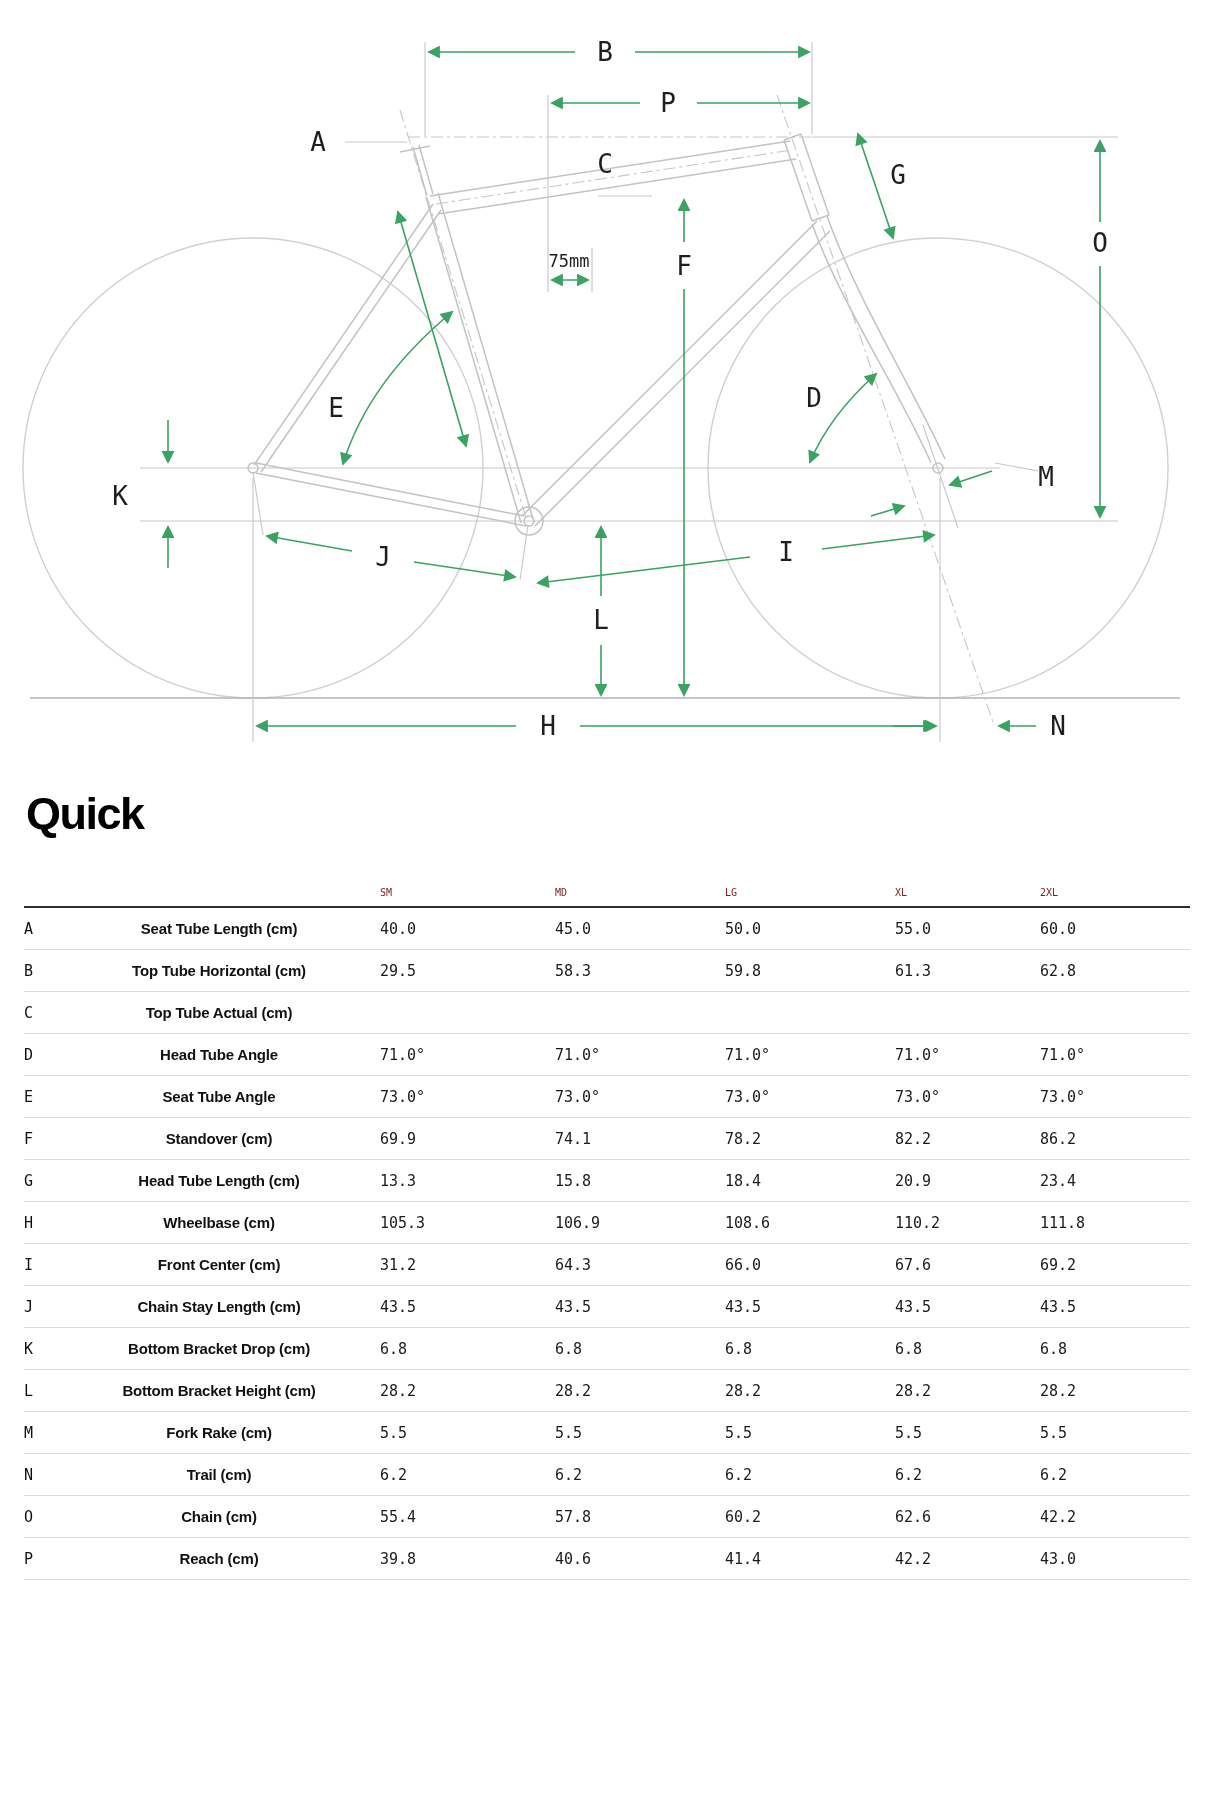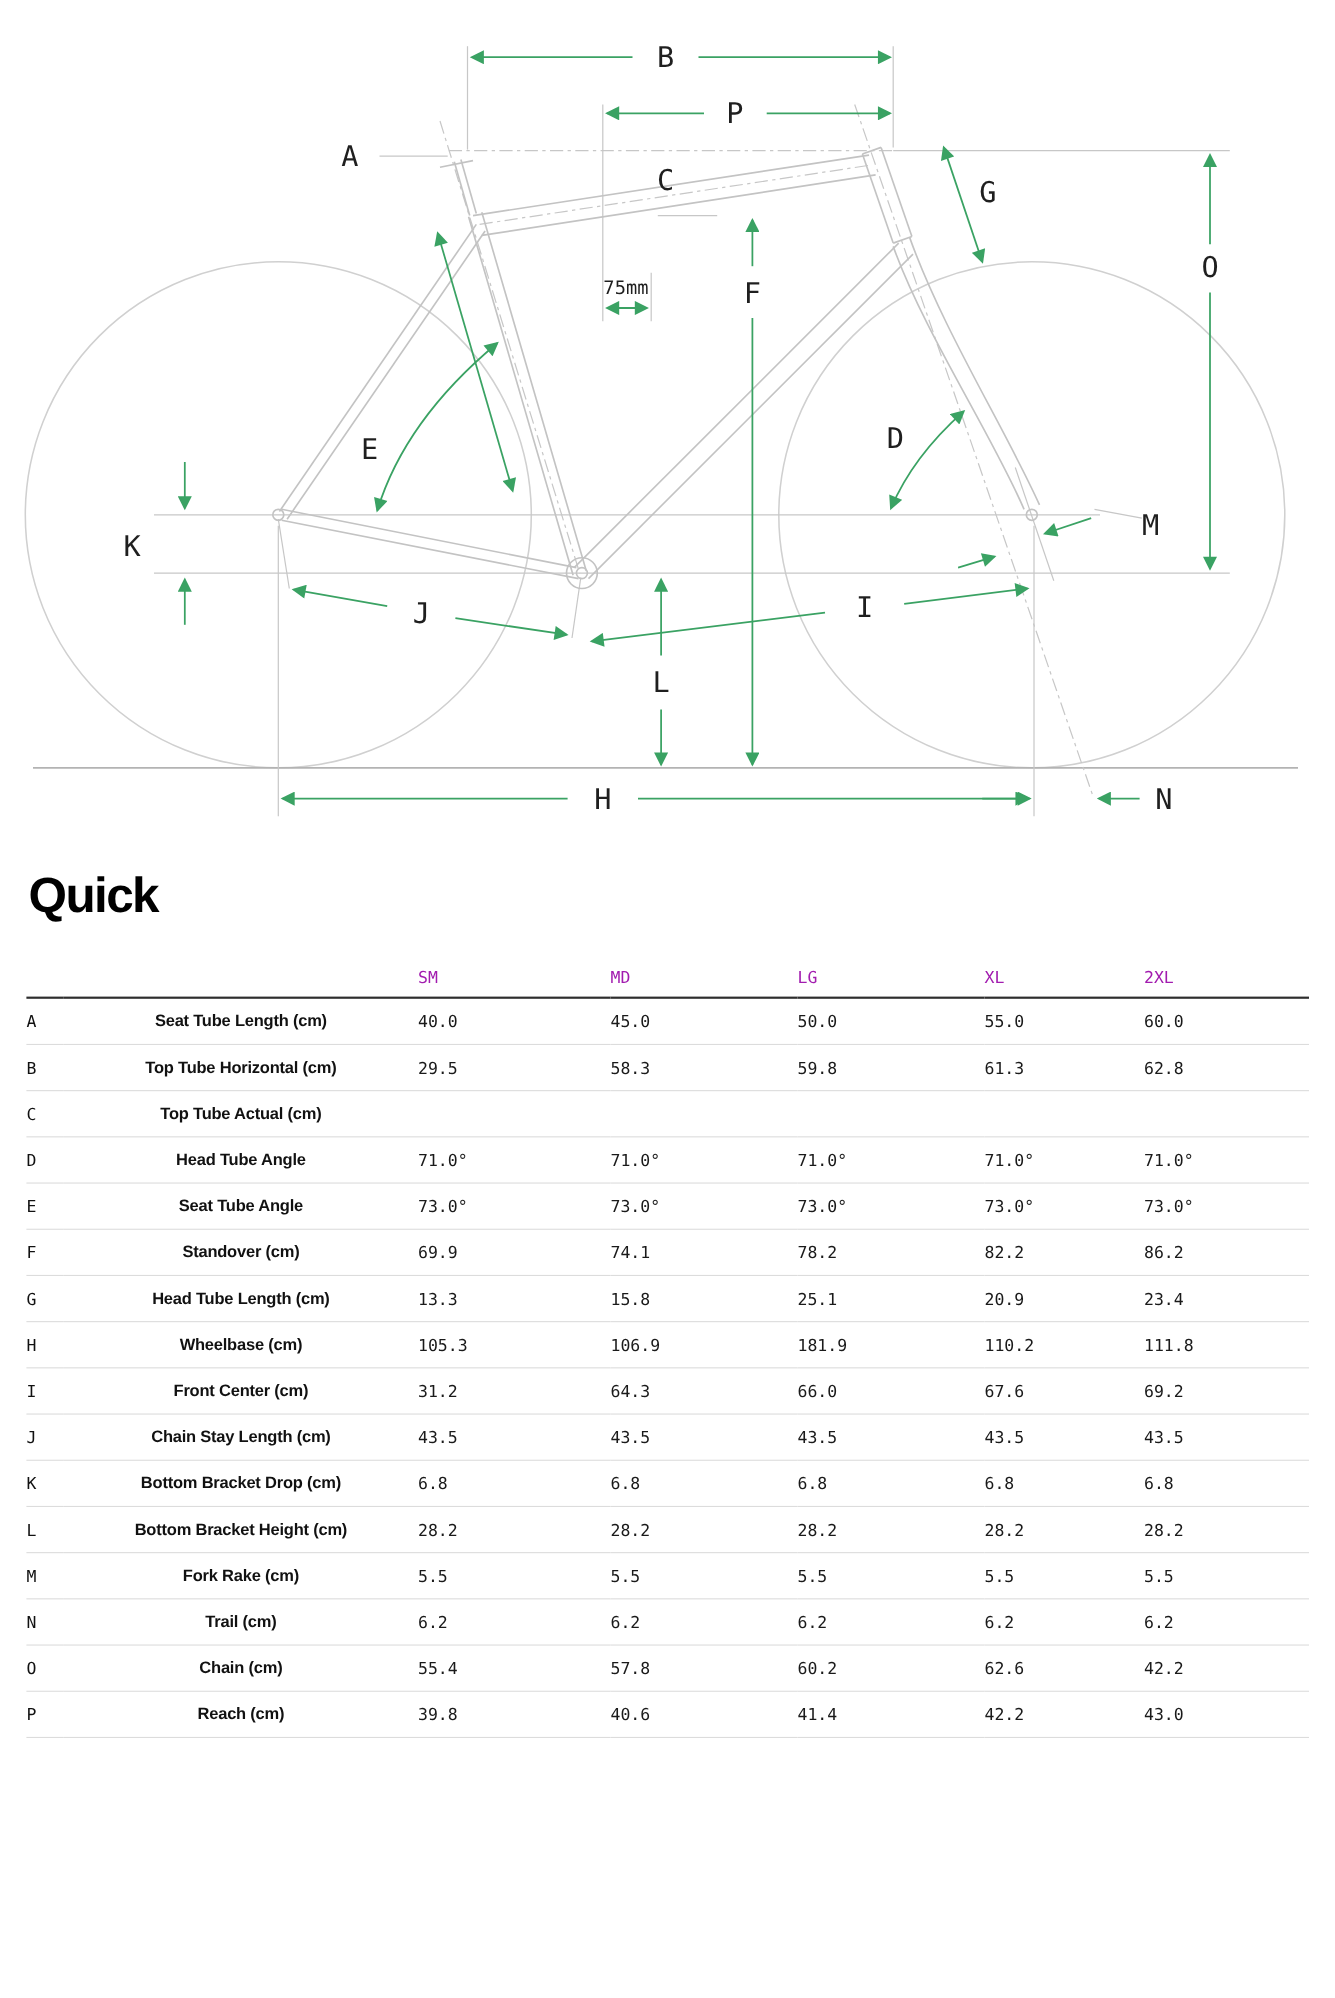--- a/index.html
+++ b/index.html
@@ -7,21 +7,21 @@
   #diagram{position:absolute;top:0;left:0;}
   #diagram text{font-family:"DejaVu Sans Mono","Liberation Mono",monospace;fill:#1f1f1f;}
   .gray{stroke:#c3c3c3;stroke-width:1.5;fill:none;}
   .ref{stroke:#c7c7c7;stroke-width:1.1;fill:none;}
   .ground{stroke:#b3b3b3;stroke-width:1.5;fill:none;}
   .wheel{stroke:#d0d0d0;stroke-width:1.4;fill:none;}
   .dim{stroke:#3aa263;stroke-width:1.6;fill:none;}
   .dashdot{stroke-dasharray:12 4 3 4;}
   #title{position:absolute;left:26px;top:788px;font-size:45px;font-weight:bold;letter-spacing:-1.5px;color:#000;}
   #geo-table{position:absolute;left:24px;top:856px;width:1166px;border-collapse:collapse;table-layout:fixed;}
-  #geo-table th{font-family:"DejaVu Sans Mono","Liberation Mono",monospace;font-weight:normal;font-size:15px;text-align:left;vertical-align:bottom;height:42px;padding:0 0 8px 0;color:#a21caf;}
+  #geo-table th{font-family:"DejaVu Sans Mono","Liberation Mono",monospace;font-weight:normal;font-size:10px;text-align:left;vertical-align:bottom;height:42px;padding:0 0 8px 0;color:#7f1d1d;}
   #geo-table thead tr{border-bottom:2px solid #2e2e2e;}
   #geo-table tbody tr{border-bottom:1px solid #dcdcdc;}
   #geo-table td{height:41px;padding:0;vertical-align:middle;font-size:15px;}
   td.letter{font-family:"DejaVu Sans Mono","Liberation Mono",monospace;padding-left:5px;color:#111;}
   td.rowlabel{font-weight:bold;color:#111;letter-spacing:-0.2px;text-align:center;}
   td.val{font-family:"DejaVu Sans Mono","Liberation Mono",monospace;color:#1a1a1a;}
 </style>
 </head>
 <body>
 
@@ -211,30 +211,30 @@
         <td class="val">74.1</td>
         <td class="val">78.2</td>
         <td class="val">82.2</td>
         <td class="val">86.2</td>
       </tr>
       <tr>
         <td class="letter">G</td>
         <td class="rowlabel">Head Tube Length (cm)</td>
         <td class="val">13.3</td>
         <td class="val">15.8</td>
-        <td class="val">25.1</td>
+        <td class="val">18.4</td>
         <td class="val">20.9</td>
         <td class="val">23.4</td>
       </tr>
       <tr>
         <td class="letter">H</td>
         <td class="rowlabel">Wheelbase (cm)</td>
         <td class="val">105.3</td>
         <td class="val">106.9</td>
-        <td class="val">181.9</td>
+        <td class="val">108.6</td>
         <td class="val">110.2</td>
         <td class="val">111.8</td>
       </tr>
       <tr>
         <td class="letter">I</td>
         <td class="rowlabel">Front Center (cm)</td>
         <td class="val">31.2</td>
         <td class="val">64.3</td>
         <td class="val">66.0</td>
         <td class="val">67.6</td>

